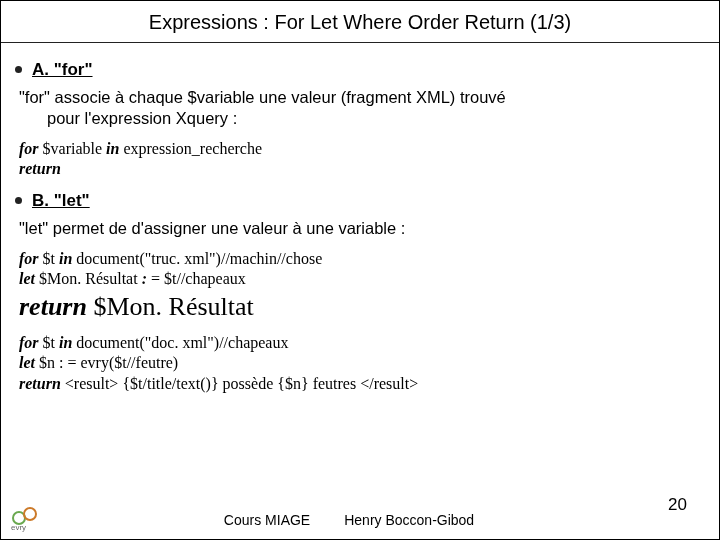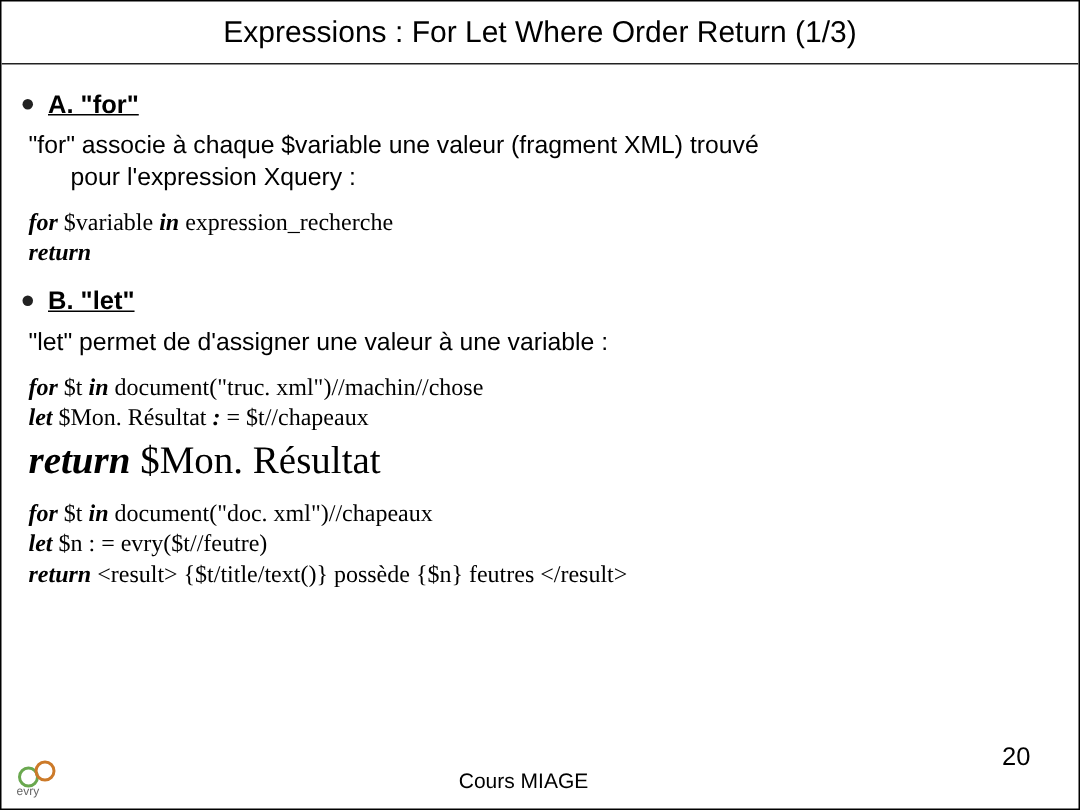--- a/index.html
+++ b/index.html
@@ -127,15 +127,16 @@
 <div class="pgnum">20</div>
 
 <div class="footer">
   <div class="logo">
     <div class="o1"></div>
       <div class="o2"></div>
     <div class="txt">evry</div>
   </div>
   <div class="footer-center">
     <span>Cours MIAGE</span>
+    <span>Henry Boccon-Gibod</span>
   </div>
   <span style="width:40px"></span>
 </div>
 
 </body></html>

